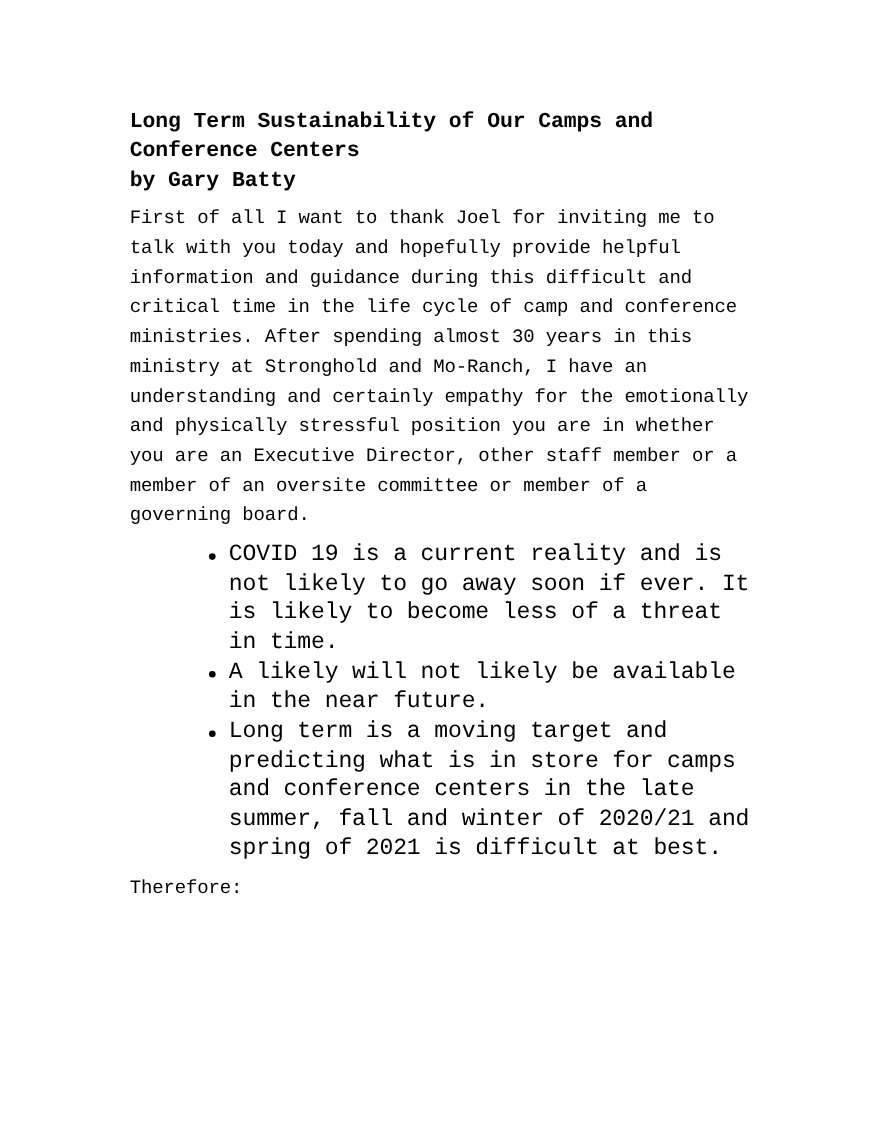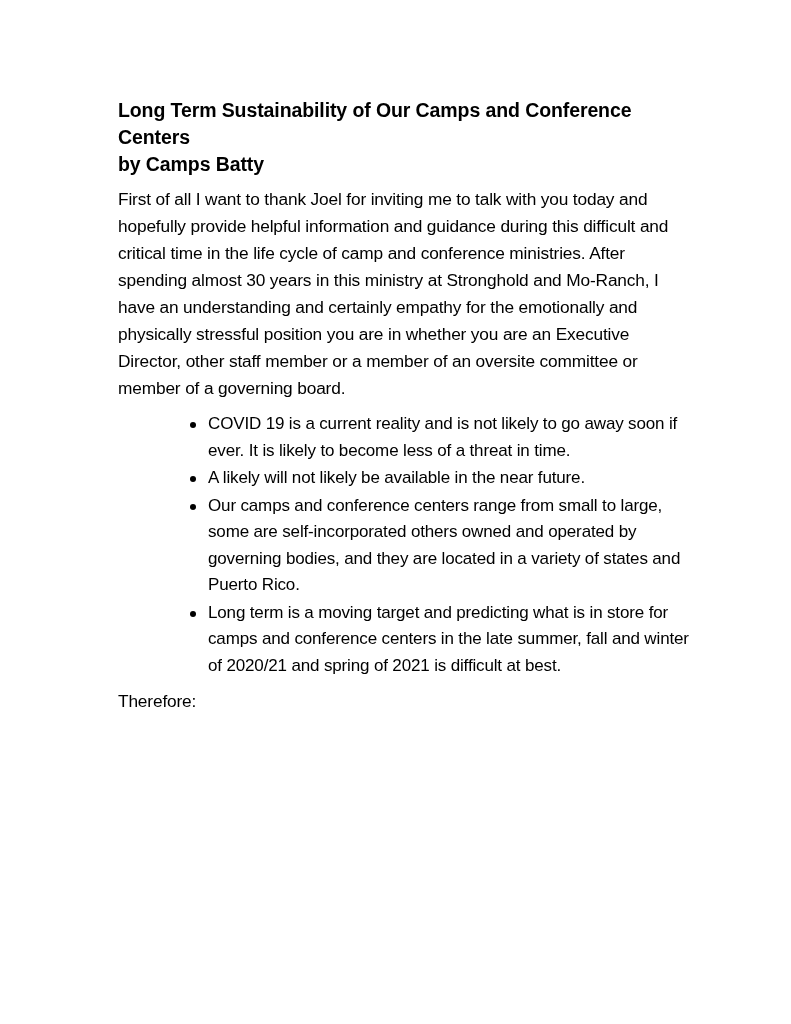--- a/index.html
+++ b/index.html
@@ -13,20 +13,21 @@
       position: relative;
       overflow: hidden;
       font-family: "Liberation Sans", "DejaVu Sans", sans-serif;
       color: #000000;
     }
     .page {
       position: absolute;
       left: 118px;
       top: 97px;
       width: 572px;
+      font-family: Liberation Mono, monospace;
     }
     .title {
       font-weight: bold;
       font-size: 19.5px;
       line-height: 27px;
       margin: 0 0 7px 0;
       letter-spacing: -0.1px;
     }
     .para {
       font-size: 17.3px;
@@ -34,21 +35,21 @@
       margin: 8px 0 9px 0;
       letter-spacing: -0.15px;
     }
     ul.bullets {
       list-style: none;
       margin: 0 0 9px 0;
       padding: 0 0 0 70px;
     }
     ul.bullets li {
       position: relative;
-      font-size: 17px;
+      font-size: 21px;
       line-height: 26.5px;
       padding-left: 20px;
       margin: 0 0 1px 0;
       letter-spacing: -0.15px;
     }
     ul.bullets li .bullet {
       position: absolute;
       left: 0;
       top: 0;
       width: 20px;
@@ -67,41 +68,37 @@
       text-align: justify;
     }
     .gap-small { margin-bottom: 11px; }
   </style>
 </head>
 <body>
 
 <div class="page">
   <div class="title">
     <div>Long Term Sustainability of Our Camps and Conference Centers</div>
-    <div>by Camps Batty</div>
+    <div>by Gary Batty</div>
   </div>
 
   <p class="para">First of all I want to thank Joel for inviting me to talk with you today and hopefully provide helpful information and guidance during this difficult and critical time in the life cycle of camp and conference ministries. After spending almost 30 years in this ministry at Stronghold and Mo-Ranch, I have an understanding and certainly empathy for the emotionally and physically stressful position you are in whether you are an Executive Director, other staff member or a member of an oversite committee or member of a governing board.</p>
 
 
   <ul class="bullets">
     <li>
       <span class="bullet"></span>
       <span>COVID 19 is a current reality and is not likely to go away soon if ever. It is likely to become less of a threat in time.</span>
     </li>
     <li>
       <span class="bullet"></span>
       <span>A likely will not likely be available in the near future.</span>
     </li>
     <li>
       <span class="bullet"></span>
-      <span>Our camps and conference centers range from small to large, some are self-incorporated others owned and operated by governing bodies, and they are located in a variety of states and Puerto Rico.</span>
-    </li>
-    <li>
-      <span class="bullet"></span>
       <span>Long term is a moving target and predicting what is in store for camps and conference centers in the late summer, fall and winter of 2020/21 and spring of 2021 is difficult at best.</span>
     </li>
   </ul>
 
   <p class="para">Therefore:</p>
 
 
 </div>
 
 </body></html>

